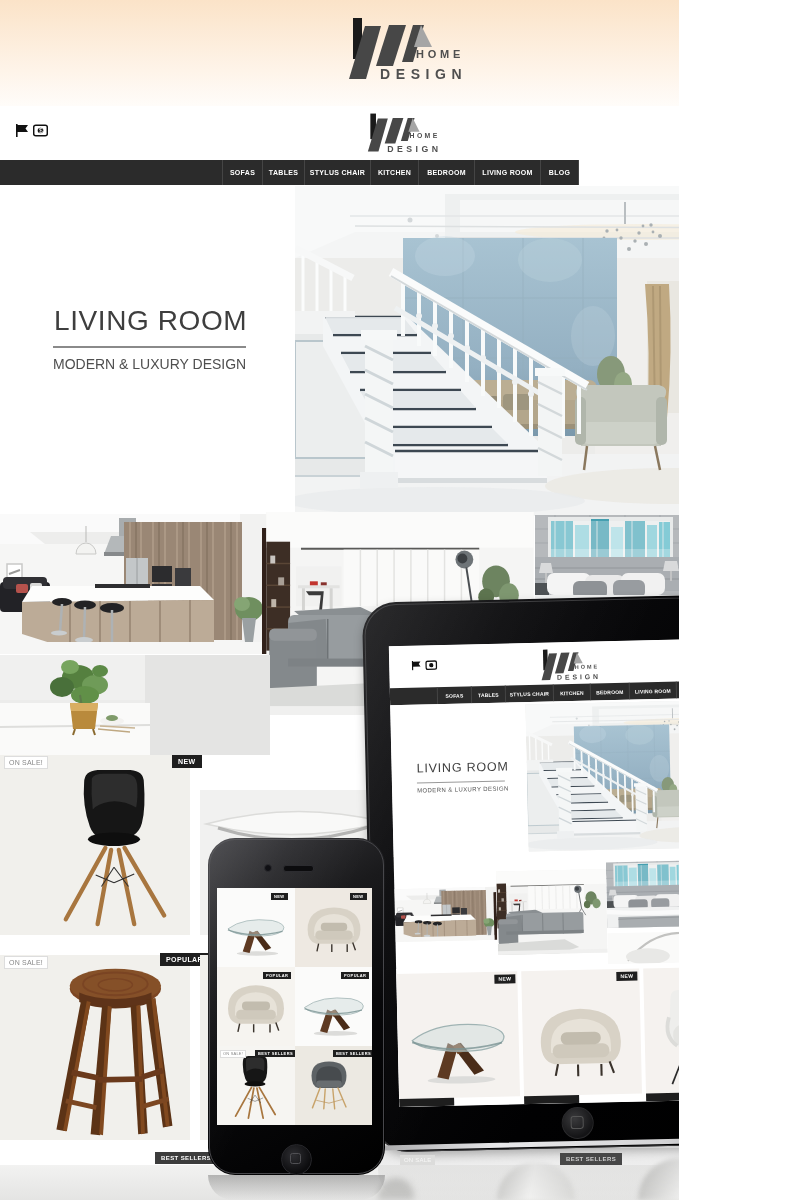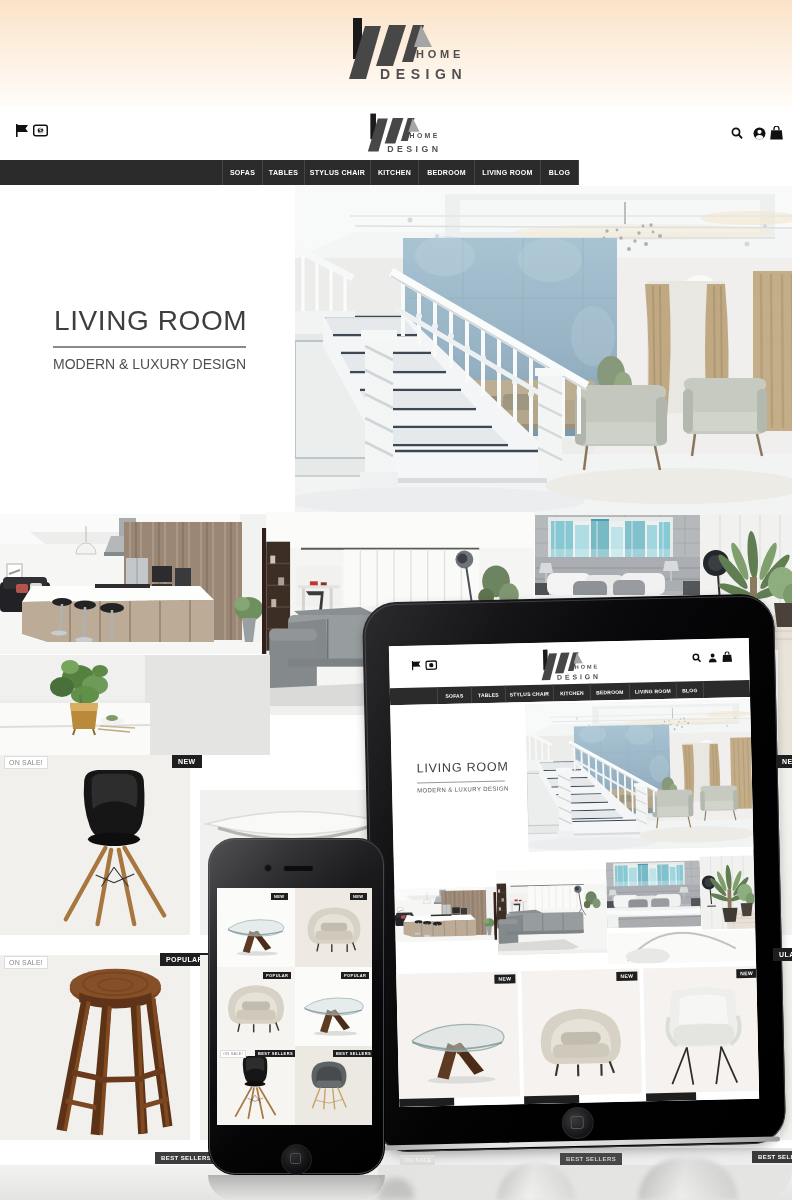--- a/index.html
+++ b/index.html
@@ -1,16 +1,16 @@
 <!DOCTYPE html>
 <html><head>
 <meta charset="utf-8">
 <style>
   html,body{margin:0;padding:0;}
-  #page{position:relative;width:792px;height:1200px;overflow:hidden;background:#fff;
+  #page{position:relative;width:679px;height:1200px;overflow:hidden;background:#fff;
         font-family:"Liberation Sans",sans-serif;}
   .abs{position:absolute;}
   .ld{position:absolute;background:#1e1e1e;color:#fff;font-size:7px;font-weight:bold;
       padding:3px 6px;letter-spacing:.4px;line-height:1;white-space:nowrap;}
   .ll{position:absolute;background:#fff;color:#888;border:1px solid #ddd;font-size:7px;
       padding:2px 4px;letter-spacing:.2px;line-height:1;white-space:nowrap;}
 </style>
 </head>
 <body>
 <div id="page">

